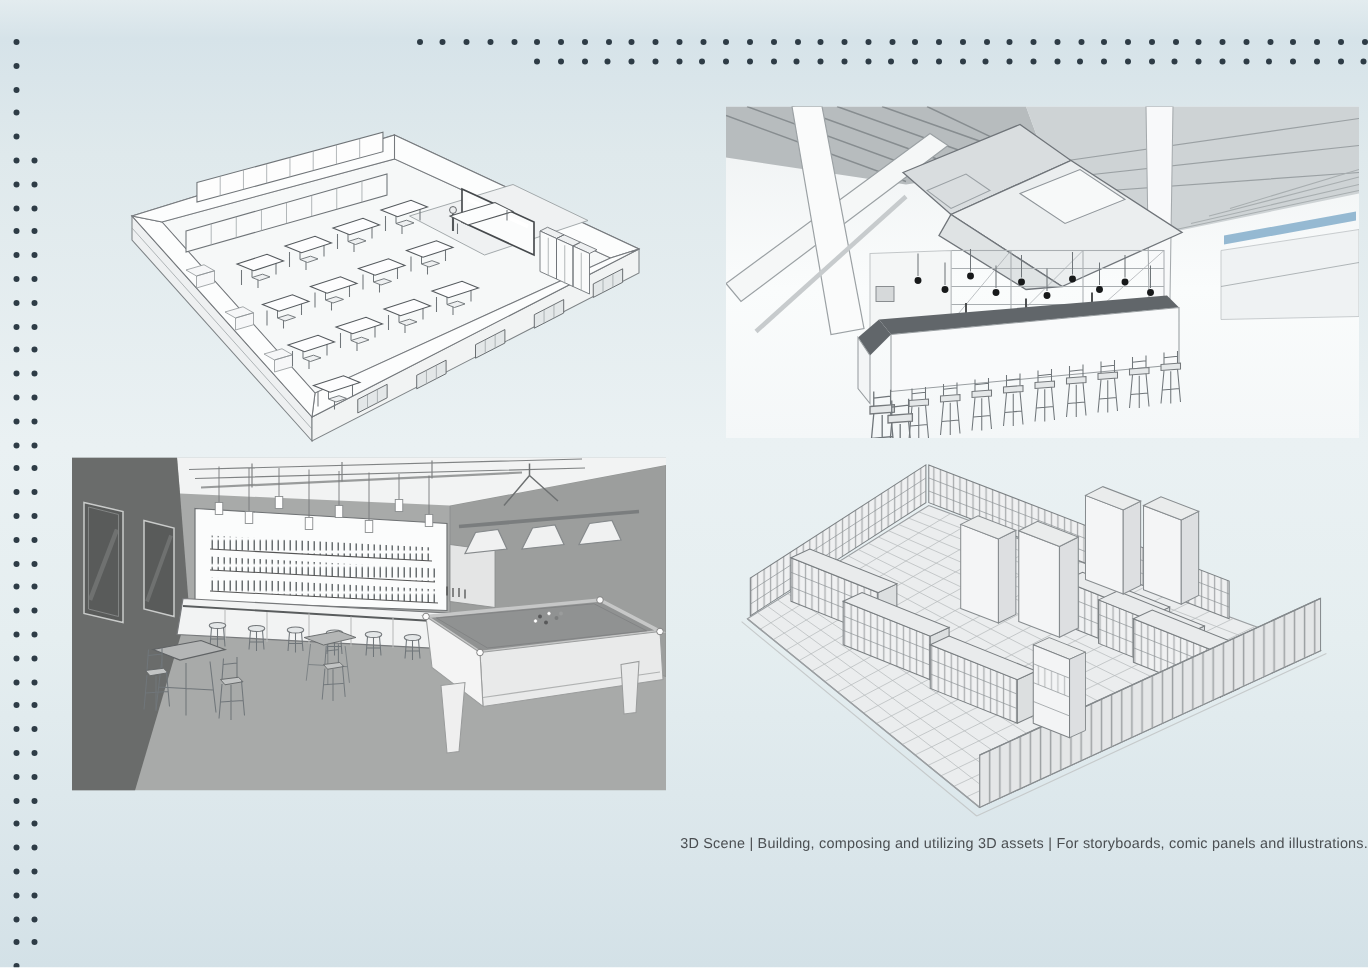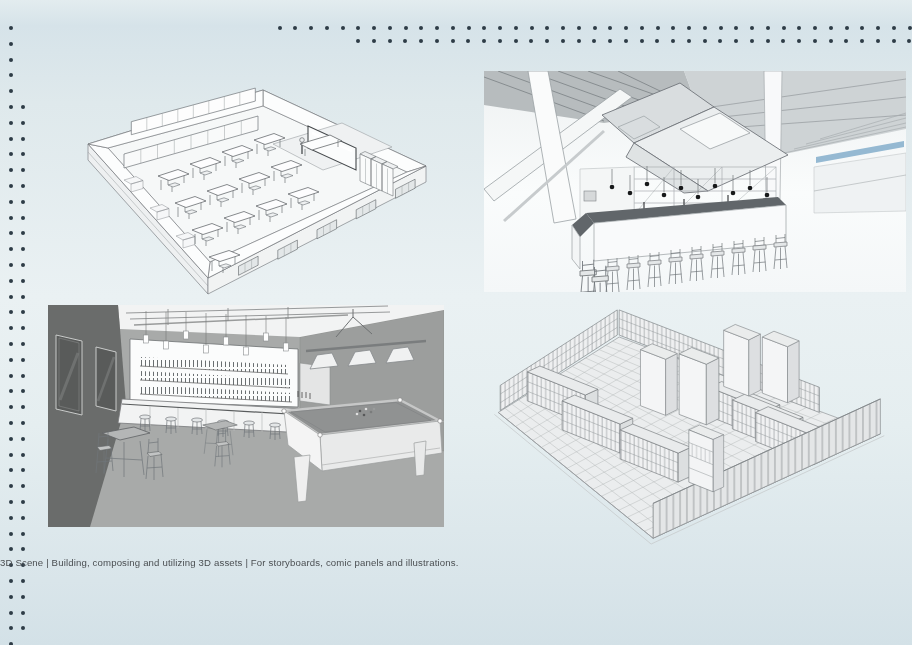--- a/index.html
+++ b/index.html
@@ -11,21 +11,21 @@
   }
   .dot{position:absolute;width:4px;height:4px;border-radius:50%;background:var(--dot);}
   figure.scene{position:absolute;margin:0;padding:0;}
   figure.scene svg{display:block;width:100%;height:100%;}
   .scene-classroom{left:58px;top:80px;width:420px;height:218px;}
   .scene-bar{left:484px;top:71px;width:422px;height:221px;}
   .scene-pub{left:48px;top:305px;width:396px;height:222px;}
   .scene-archive{left:462px;top:308px;width:444px;height:237px;}
   .caption{
     position:absolute;left:0;top:556px;width:100%;height:14px;line-height:14px;
-    text-align:left;font-size:9.6px;letter-spacing:.15px;color:#4b4f52;
+    text-align:right;font-size:9.6px;letter-spacing:.15px;color:#4b4f52;
   }
   
   .ln{stroke:var(--ln);stroke-width:.7;fill:none;}
   .thin{stroke:#9aa0a3;stroke-width:.5;fill:none;}
   .desktop{fill:#fdfdfe;stroke:#54595d;stroke-width:.7;}
   .chair{fill:#eef0f1;stroke:#6a6f73;stroke-width:.6;}
   .seat{fill:#e4e7e8;stroke:#75797c;stroke-width:.7;}
   .wallq{fill:#fcfdfd;stroke:#75797d;stroke-width:.7;}
   .winq{fill:#e3e7e8;stroke:#5c6164;stroke-width:.6;}
   .abf{fill:#f0f1f2;stroke:#797e81;stroke-width:.7;}

